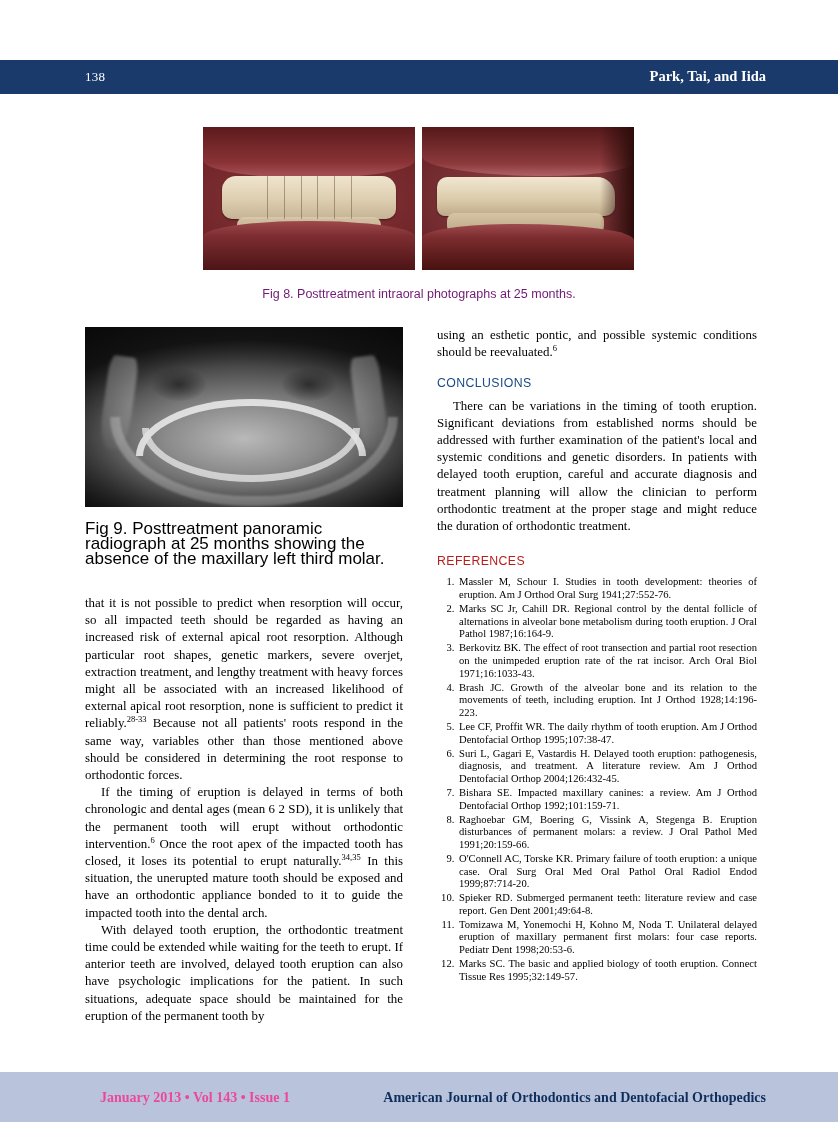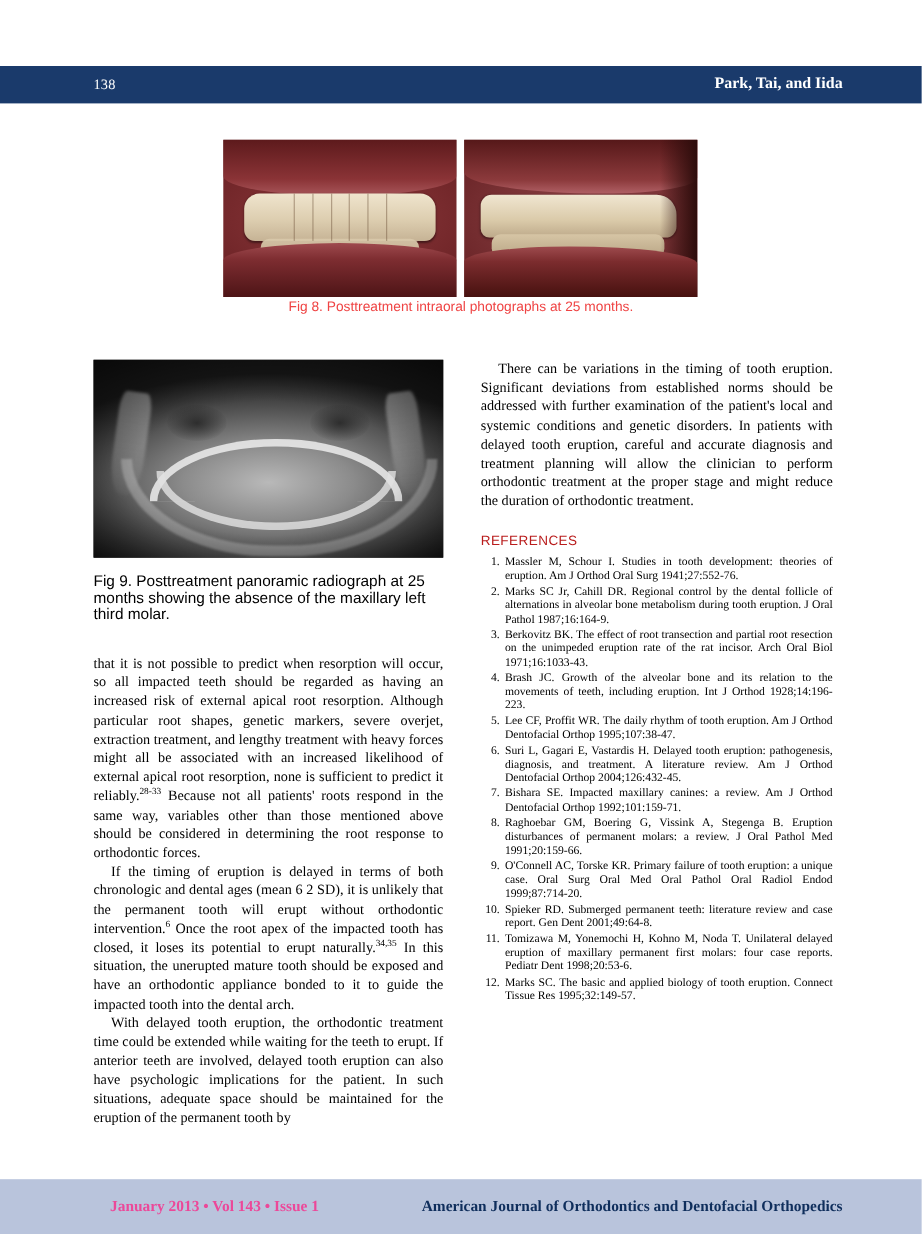--- a/index.html
+++ b/index.html
@@ -136,26 +136,26 @@
   }
   .photo-lateral .cheek {
     position: absolute;
     right: 0; top: 0; width: 16%; height: 100%;
     background: linear-gradient(270deg, #2c0c0b 0%, rgba(44,12,11,0) 100%);
   }
 
   .fig8-caption {
     position: absolute;
     left: 0;
-    top: 272px;
+    top: 287px;
     width: 838px;
     text-align: center;
     font-size: 12.5px;
     font-family: "Liberation Sans", sans-serif;
-    color: #ef4444;
+    color: #701a75;
   }
 
   
   .fig9-wrap {
     position: absolute;
     left: 85px;
     top: 327px;
     width: 318px;
     height: 180px;
     background: #0d0d0d;
@@ -216,21 +216,21 @@
   .pano .ramus-r { right: 6%; transform: rotate(-8deg); }
   .pano .vignette {
     position: absolute; inset: 0;
     background: radial-gradient(ellipse 85% 75% at 50% 55%, rgba(0,0,0,0) 45%, rgba(0,0,0,0.75) 100%);
   }
   .fig9-caption {
     position: absolute;
     left: 85px;
     top: 521px;
     width: 322px;
-    font-size: 14px;
+    font-size: 17px;
     line-height: 15px;
     font-family: "Liberation Sans", sans-serif;
     color: #000;
   }
 
   
   .col-left {
     position: absolute;
     left: 85px;
     top: 583px;
@@ -371,21 +371,23 @@
   </div>
   <div class="fig9-caption">Fig 9.  Posttreatment panoramic radiograph at 25 months showing the absence of the maxillary left third molar.</div>
 
   <div class="col-left">
     <p class="noindent"><span>that it is not possible to predict when resorption will occur, so all impacted teeth should be regarded as having an increased risk of external apical root resorption. Although particular root shapes, genetic markers, severe overjet, extraction treatment, and lengthy treatment with heavy forces might all be associated with an increased likelihood of external apical root resorption, none is sufficient to predict it reliably.</span><sup>28-33</sup><span> Because not all patients' roots respond in the same way, variables other than those mentioned above should be considered in determining the root response to orthodontic forces.</span></p>
     <p><span>If the timing of eruption is delayed in terms of both chronologic and dental ages (mean 6 2 SD), it is unlikely that the permanent tooth will erupt without orthodontic intervention.</span><sup>6</sup><span> Once the root apex of the impacted tooth has closed, it loses its potential to erupt naturally.</span><sup>34,35</sup><span> In this situation, the unerupted mature tooth should be exposed and have an orthodontic appliance bonded to it to guide the impacted tooth into the dental arch.</span></p>
     <p>With delayed tooth eruption, the orthodontic treatment time could be extended while waiting for the teeth to erupt. If anterior teeth are involved, delayed tooth eruption can also have psychologic implications for the patient. In such situations, adequate space should be maintained for the eruption of the permanent tooth by</p>
   </div>
 
   <div class="col-right">
-
+    <p class="noindent"><span>using an esthetic pontic, and possible systemic conditions should be reevaluated.</span><sup>6</sup></p>
+
+    <div class="section-head">CONCLUSIONS</div>
     <p>There can be variations in the timing of tooth eruption. Significant deviations from established norms should be addressed with further examination of the patient's local and systemic conditions and genetic disorders. In patients with delayed tooth eruption, careful and accurate diagnosis and treatment planning will allow the clinician to perform orthodontic treatment at the proper stage and might reduce the duration of orthodontic treatment.</p>
 
     <div class="refs-head">REFERENCES</div>
     <ol class="references">
       <li>Massler M, Schour I. Studies in tooth development: theories of eruption. Am J Orthod Oral Surg 1941;27:552-76.</li>
       <li>Marks SC Jr, Cahill DR. Regional control by the dental follicle of alternations in alveolar bone metabolism during tooth eruption. J Oral Pathol 1987;16:164-9.</li>
       <li>Berkovitz BK. The effect of root transection and partial root resection on the unimpeded eruption rate of the rat incisor. Arch Oral Biol 1971;16:1033-43.</li>
       <li>Brash JC. Growth of the alveolar bone and its relation to the movements of teeth, including eruption. Int J Orthod 1928;14:196-223.</li>
       <li>Lee CF, Proffit WR. The daily rhythm of tooth eruption. Am J Orthod Dentofacial Orthop 1995;107:38-47.</li>
       <li>Suri L, Gagari E, Vastardis H. Delayed tooth eruption: pathogenesis, diagnosis, and treatment. A literature review. Am J Orthod Dentofacial Orthop 2004;126:432-45.</li>

